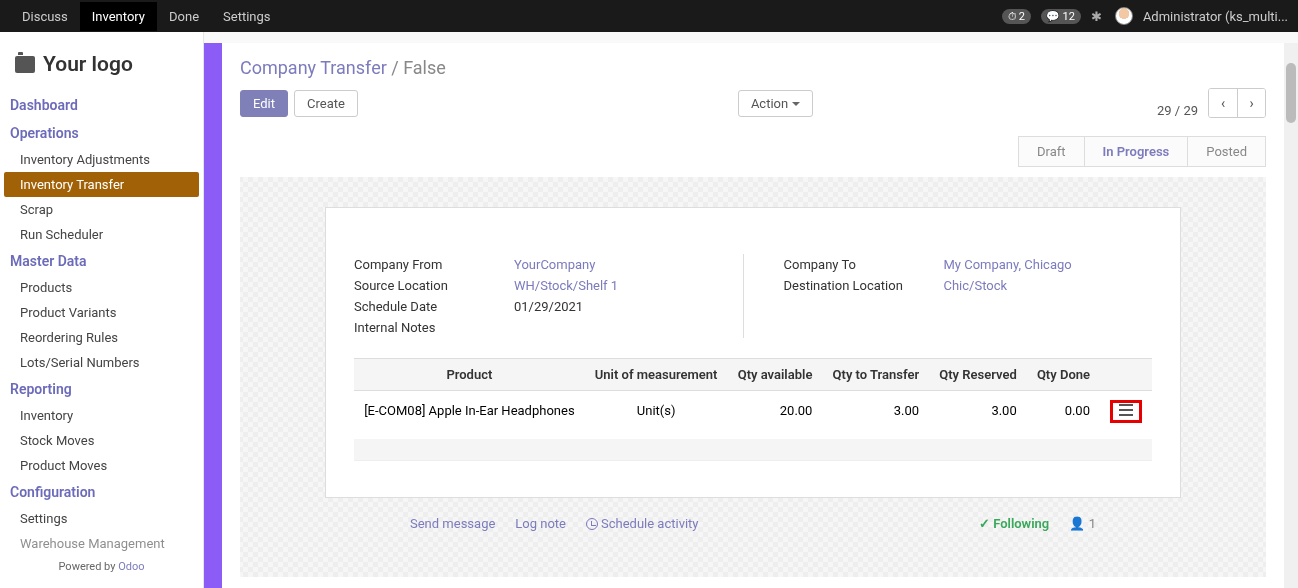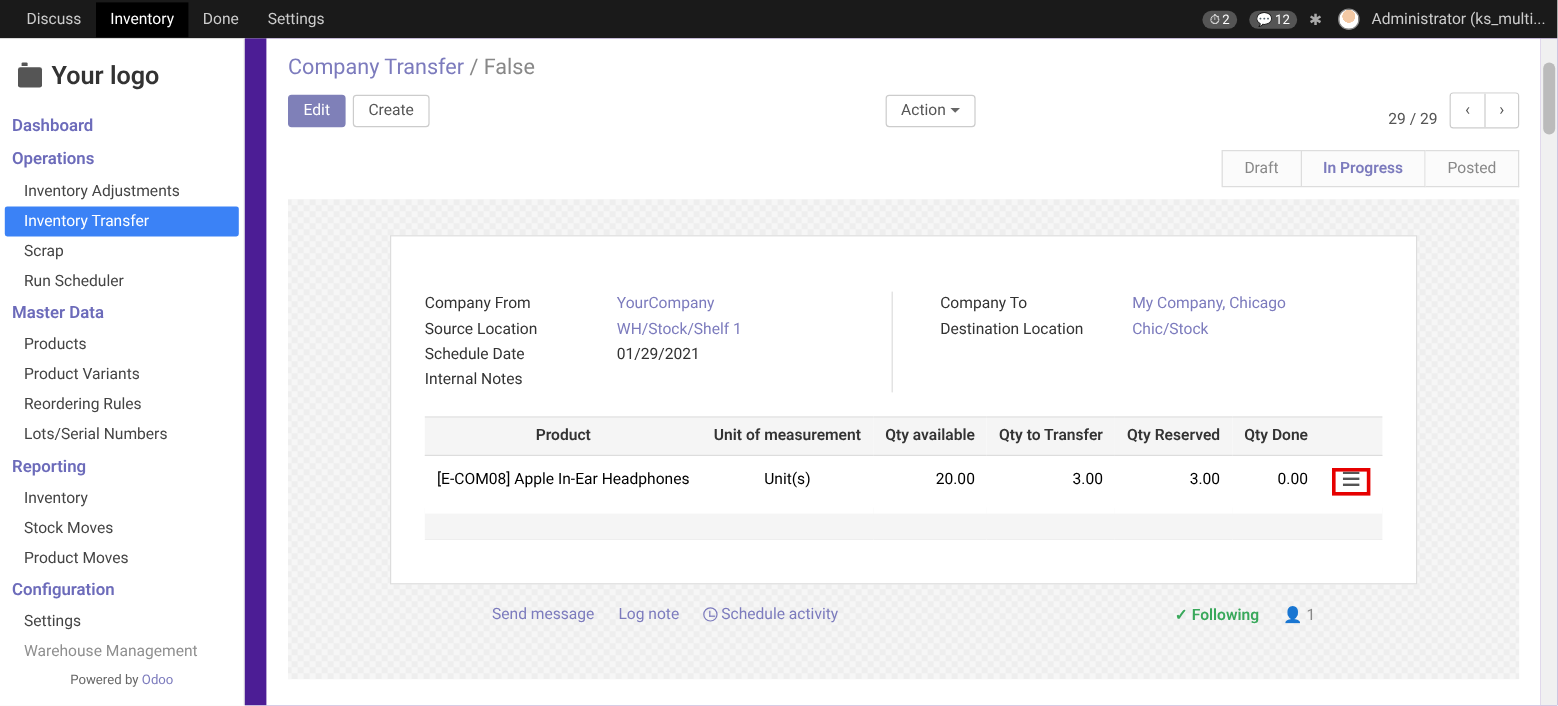--- a/index.html
+++ b/index.html
@@ -11,24 +11,24 @@
 .topbar .right { margin-left:auto; display:flex; align-items:center; gap:10px; }
 .badge { display:inline-flex; align-items:center; background:#555; border-radius:10px; padding:1px 6px; font-size:11px; color:#fff; gap:2px; }
 .avatar { width:18px; height:18px; border-radius:50%; background:radial-gradient(circle at 50% 35%, #f3c9a5 40%, #fff 42%); border:1px solid #888; }
 .layout { display:flex; height:calc(100% - 32px); }
 .sidebar { width:204px; background:#fff; border-right:1px solid #e5e5e5; overflow:auto; }
 .logo { display:flex; align-items:center; gap:8px; padding:20px 15px 15px; font-size:21px; font-weight:600; color:#333; }
 .logo-icon { width:20px; height:17px; background:#555; border-radius:2px; position:relative; }
 .logo-icon::before { content:""; position:absolute; width:5px; height:3px; background:#555; top:-4px; left:3px; border-radius:1px 1px 0 0; }
 .sb-header { padding:6px 10px; color:#6c6bba; font-weight:600; font-size:14px; }
 .sb-item { padding:5px 10px 5px 20px; font-size:13px; color:#444; cursor:pointer; }
-.sb-item.active { background:#3b82f6; color:#fff; margin:0 4px; border-radius:2px; padding-left:16px; }
+.sb-item.active { background:#a16207; color:#fff; margin:0 4px; border-radius:2px; padding-left:16px; }
 .powered { text-align:center; font-size:11px; color:#666; padding-top:4px; }
 .powered .brand { color:#7c7bbd; }
-.main { flex:1; position:relative; background:#4c1d95; }
+.main { flex:1; position:relative; background:#8b5cf6;margin-top:11px; }
 .main-inner { position:absolute; top:0; left:18px; right:14px; bottom:0; background:#fff; }
 .breadcrumb-row { padding:14px 18px 0; display:flex; align-items:center; }
 .breadcrumb { font-size:18px; color:#888; }
 .breadcrumb .bc-main { color:#7c7bbd; }
 .toolbar { padding:10px 18px; display:flex; align-items:center; }
 .btn { border:1px solid #ccc; background:#fff; color:#555; padding:5px 12px; font-size:13px; border-radius:3px; cursor:pointer; }
 .btn.primary { background:#7f80b8; color:#fff; border-color:#7f80b8; }
 .btn + .btn { margin-left:6px; }
 .action-group { margin-left:380px; }
 .caret { display:inline-block; width:0; height:0; margin-left:4px; vertical-align:middle; border-left:4px solid transparent; border-right:4px solid transparent; border-top:4px solid #666; }

